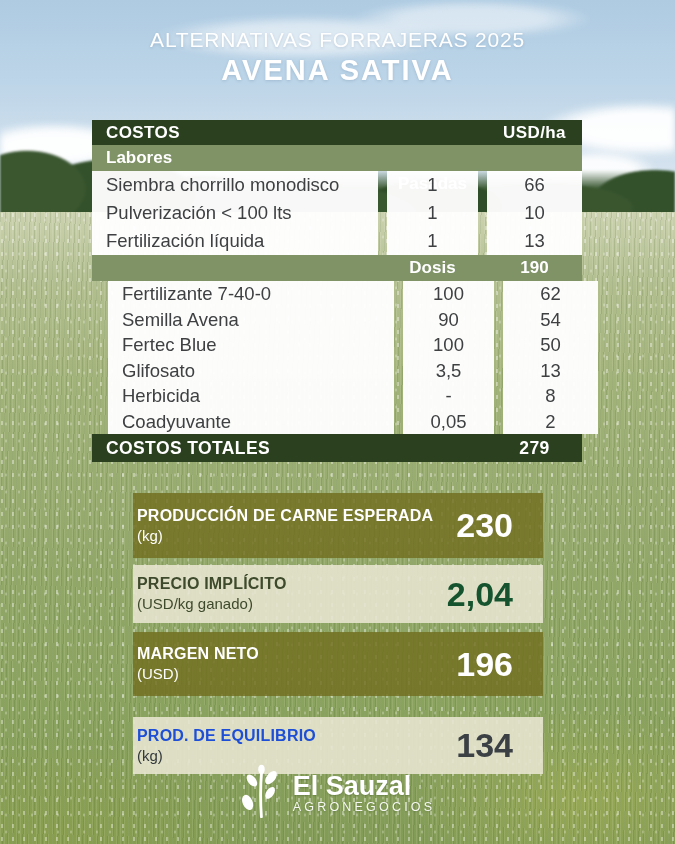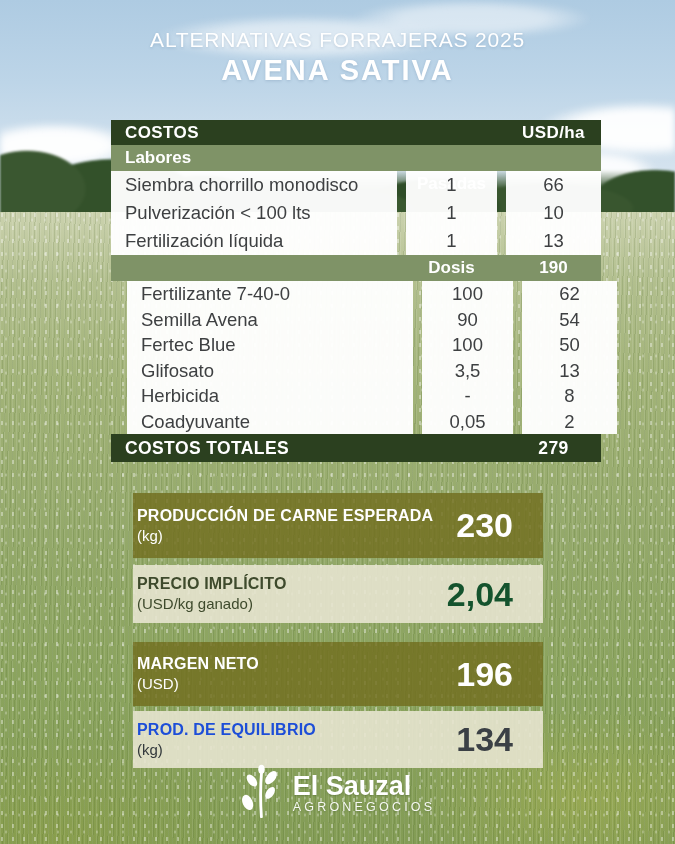--- a/index.html
+++ b/index.html
@@ -39,21 +39,21 @@
       linear-gradient(180deg,#cbd2ae 0px,#b2bf8e 70px,#a2b378 170px,#94a96a 320px,#8aa35d 480px,#839c55 632px);
     background-size:11px 13px,13px 17px,auto,auto,auto,auto,auto;}
 
   
   .titles{position:absolute;left:0;top:28px;width:675px;text-align:center;color:#fff;
     text-shadow:0 1px 3px rgba(40,70,110,.18);}
   .kicker{font-size:21px;font-weight:400;letter-spacing:.8px;}
   .big-title{margin:3px 0 0 0;font-size:29px;font-weight:800;letter-spacing:2px;line-height:1.05;}
 
   
-  .costs{position:absolute;left:92px;top:120px;width:490px;font-size:17px;margin-left:19px;}
+  .costs{position:absolute;left:92px;top:120px;width:490px;font-size:17px;}
   .trow{display:grid;grid-template-columns:286px 9px 91px 9px 95px;}
   .bar{color:#fff;font-weight:700;}
   .bar .lbl{grid-column:1/4;padding-left:14px;}
   .bar .qh{grid-column:3/4;text-align:center;}
   .bar .ch{grid-column:5/6;text-align:center;}
   .dark{background:#2b401f;line-height:25px;height:25px;letter-spacing:.4px;}
   .sage{background:#7f9367;line-height:26px;height:26px;}
   .total{background:#2b401f;line-height:28px;height:28px;font-size:17.5px;letter-spacing:.4px;}
   .cell{background:rgba(255,255,255,.96);color:#3e4042;}
   .cell.d{padding-left:14px;}
@@ -65,22 +65,22 @@
   .kpis{position:absolute;left:133px;top:493px;width:410px;}
   .card{display:flex;align-items:center;justify-content:space-between;
     padding:0 30px 0 4px;box-sizing:border-box;}
   .card .labels{max-width:300px;}
   .card .k-label{font-size:16px;font-weight:700;letter-spacing:.2px;line-height:1.3;}
   .card .k-unit{font-size:15px;line-height:1.25;}
   .card .k-value{font-size:34px;font-weight:700;}
   .olive{background:rgba(113,110,31,.82);color:#fff;}
   .beige{background:rgba(231,228,207,.90);color:#3b4045;}
   .card1{height:65px;margin-bottom:7px;}
-  .card2{height:58px;margin-bottom:19px;}
-  .card3{height:64px;margin-bottom:5px;}
+  .card2{height:58px;margin-bottom:9px;}
+  .card3{height:64px;margin-bottom:21px;}
   .card4{height:57px;}
 
   
   .brand{position:absolute;left:0;bottom:22px;width:675px;display:flex;
     justify-content:center;align-items:center;gap:11px;color:#fff;}
   .brand-icon{flex:0 0 auto;}
   .brand-name{font-size:27px;font-weight:700;line-height:1.05;
     text-shadow:0 1px 2px rgba(30,50,20,.25);}
   .brand-tag{font-size:12.5px;letter-spacing:3.2px;font-weight:400;opacity:.93;
     text-shadow:0 1px 2px rgba(30,50,20,.25);}

